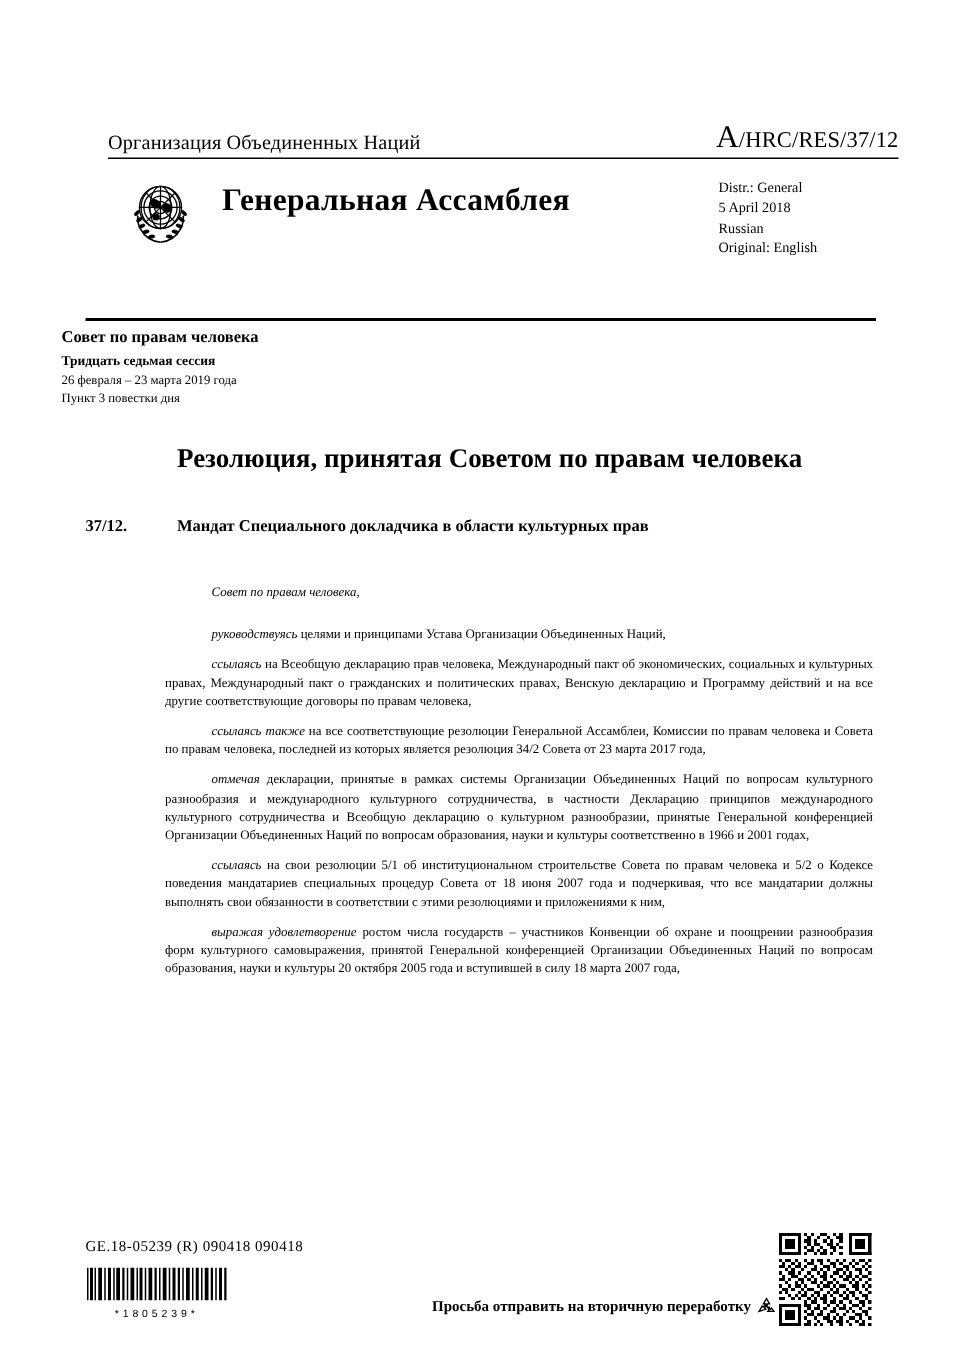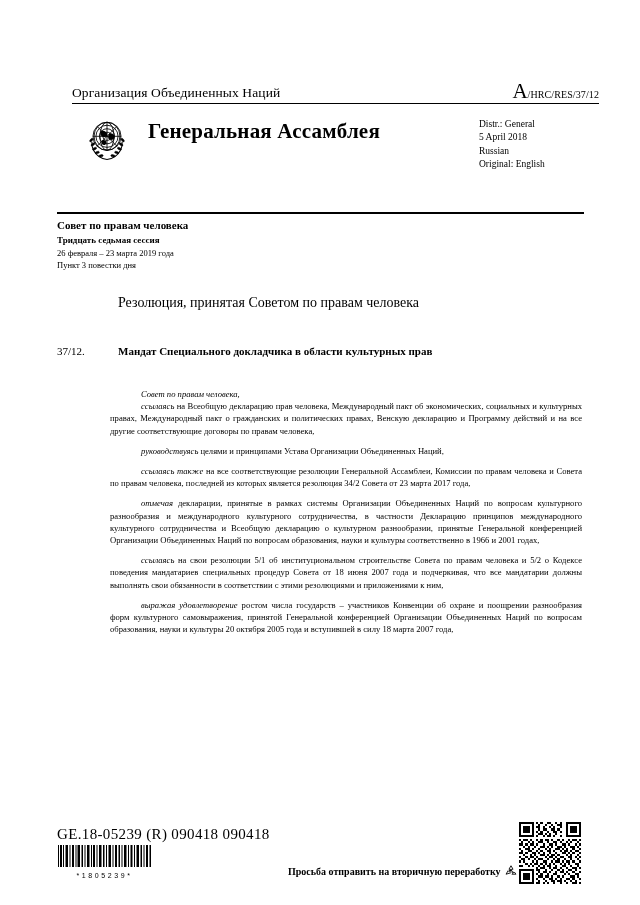--- a/index.html
+++ b/index.html
@@ -44,21 +44,21 @@
   .docsym {
     display: flex;
     align-items: baseline;
     white-space: nowrap;
   }
   .docsym-a {
     font-size: 21px;
     line-height: 0.9;
   }
   .docsym-rest {
-    font-size: 10px;
+    font-size: 15px;
     letter-spacing: 0.1px;
   }
   .rule-thin {
     border-bottom: 1.3px solid #000;
     width: 100%;
   }
 
   .masthead-body {
     display: flex;
     align-items: flex-start;
@@ -93,21 +93,21 @@
   .rule-thick {
     position: absolute;
     left: 57px; top: 212px;
     width: 527px;
     border-bottom: 2.1px solid #000;
   }
 
   
   .council {
     position: absolute;
-    left: 57px; top: 218px;
+    left: 41px; top: 218px;
     width: 400px;
   }
   .council-name {
     font-size: 11px;
     font-weight: bold;
     line-height: 1.35;
   }
   .council-session {
     font-size: 9px;
     font-weight: bold;
@@ -121,36 +121,36 @@
   .council-item {
     font-size: 8.5px;
     line-height: 1.45;
   }
 
   
   .res-title {
     position: absolute;
     left: 118px; top: 293px;
     width: 460px;
-    font-size: 14px;
-    font-weight: normal;
+    font-size: 18px;
+    font-weight: bold;
     line-height: 1.42;
   }
 
   
   .mandate {
     position: absolute;
     left: 57px; top: 344px;
     width: 480px;
     display: flex;
   }
   .mandate-num {
     flex: 0 0 61px;
     font-size: 11px;
-    font-weight: normal;
+    font-weight: bold;
     line-height: 1.45;
   }
   .mandate-text {
     font-size: 11px;
     font-weight: bold;
     line-height: 1.45;
     width: 330px;
   }
 
   
@@ -161,31 +161,31 @@
   }
   .para {
     font-size: 8.6px;
     line-height: 1.42;
     text-align: justify;
     text-justify: inter-word;
     margin: 0 0 8px 0;
     text-indent: 31px;
   }
   .para.first {
-    margin-bottom: 0;
+    margin-bottom: 16px;
   }
   .para i {
     font-style: italic;
   }
 
   
   .footer-code {
     position: absolute;
     left: 57px; top: 826px;
-    font-size: 15px;
+    font-size: 10px;
     letter-spacing: 0.35px;
     white-space: nowrap;
   }
   .barcode {
     position: absolute;
     left: 57px; top: 845px;
     width: 95px;
   }
   .barcode-bars {
     height: 22px;
@@ -292,22 +292,22 @@
   </div>
 
   <div class="mandate">
     <div class="mandate-num">37/12.</div>
     <div class="mandate-text">Мандат Специального докладчика в области культурных прав</div>
   </div>
 
   <div class="body-text">
     <p class="para first"><i>Совет по правам человека,</i></p>
     <div id="para-container">
+        <p class="para"><i>руководствуясь</i><span> целями и принципами Устава Организации Объединенных Наций,</span></p>
         <p class="para"><i>ссылаясь</i><span> на Всеобщую декларацию прав человека, Международный пакт об экономических, социальных и культурных правах, Международный пакт о гражданских и политических правах, Венскую декларацию и Программу действий и на все другие соответствующие договоры по правам человека,</span></p>
-        <p class="para"><i>руководствуясь</i><span> целями и принципами Устава Организации Объединенных Наций,</span></p>
         <p class="para"><i>ссылаясь также</i><span> на все соответствующие резолюции Генеральной Ассамблеи, Комиссии по правам человека и Совета по правам человека, последней из которых является резолюция 34/2 Совета от 23 марта 2017 года,</span></p>
         <p class="para"><i>отмечая</i><span> декларации, принятые в рамках системы Организации Объединенных Наций по вопросам культурного разнообразия и международного культурного сотрудничества, в частности Декларацию принципов международного культурного сотрудничества и Всеобщую декларацию о культурном разнообразии, принятые Генеральной конференцией Организации Объединенных Наций по вопросам образования, науки и культуры соответственно в 1966 и 2001 годах,</span></p>
         <p class="para"><i>ссылаясь</i><span> на свои резолюции 5/1 об институциональном строительстве Совета по правам человека и 5/2 о Кодексе поведения мандатариев специальных процедур Совета от 18 июня 2007 года и подчеркивая, что все мандатарии должны выполнять свои обязанности в соответствии с этими резолюциями и приложениями к ним,</span></p>
         <p class="para"><i>выражая удовлетворение</i><span> ростом числа государств – участников Конвенции об охране и поощрении разнообразия форм культурного самовыражения, принятой Генеральной конференцией Организации Объединенных Наций по вопросам образования, науки и культуры 20 октября 2005 года и вступившей в силу 18 марта 2007 года,</span></p>
       </div>
   </div>
 
   <div class="footer-code">GE.18-05239  (R)  090418  090418</div>
 
   <div class="barcode">

